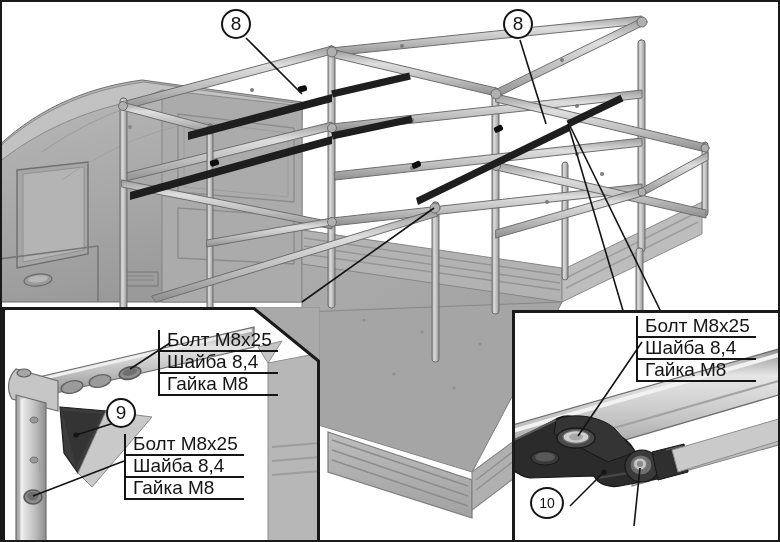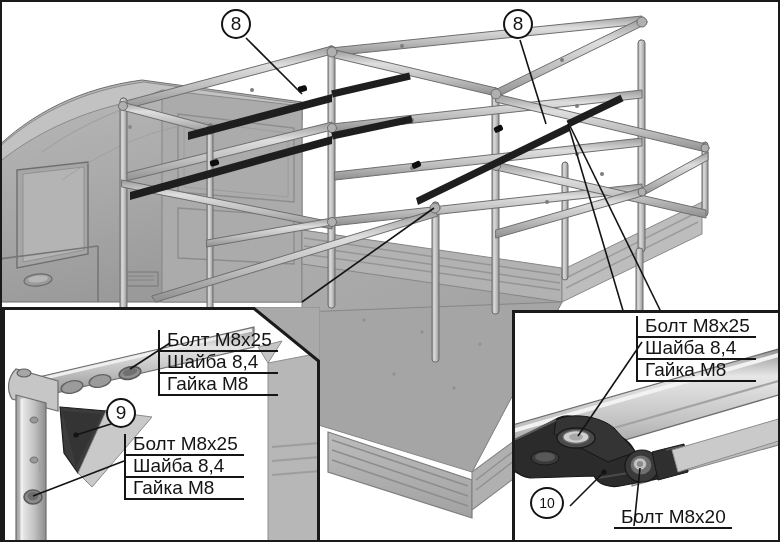--- a/index.html
+++ b/index.html
@@ -448,19 +448,18 @@
       <path d="M 1.5,1.5 L 268.5,1.5 L 268.5,232.5 L 1.5,232.5 Z" fill="none" stroke="#1a1a1a" stroke-width="3"></path>
     </svg>
   </div>
 
   <div class="label-block hang sz-a" style="left:634px;top:314px;">
     <div class="row first">Болт М8х25</div>
     <div class="row">Шайба 8,4</div>
     <div class="row">Гайка М8</div>
   </div>
 
-  <div class="single-label sz-a" style="left:612px;top:505px;">Болт М8х20</div>
 
   <div class="badge b10" style="left:528px;top:485px;">
     <span>10</span>
   </div>
 
 </div>
 
 </body></html>

